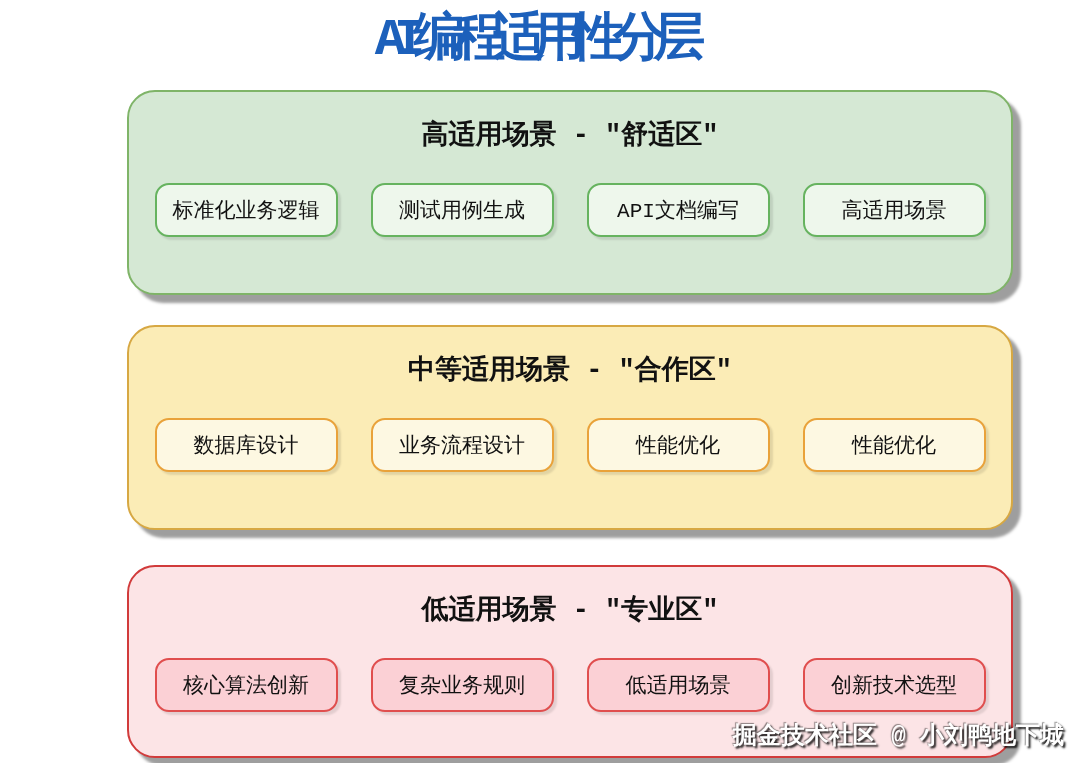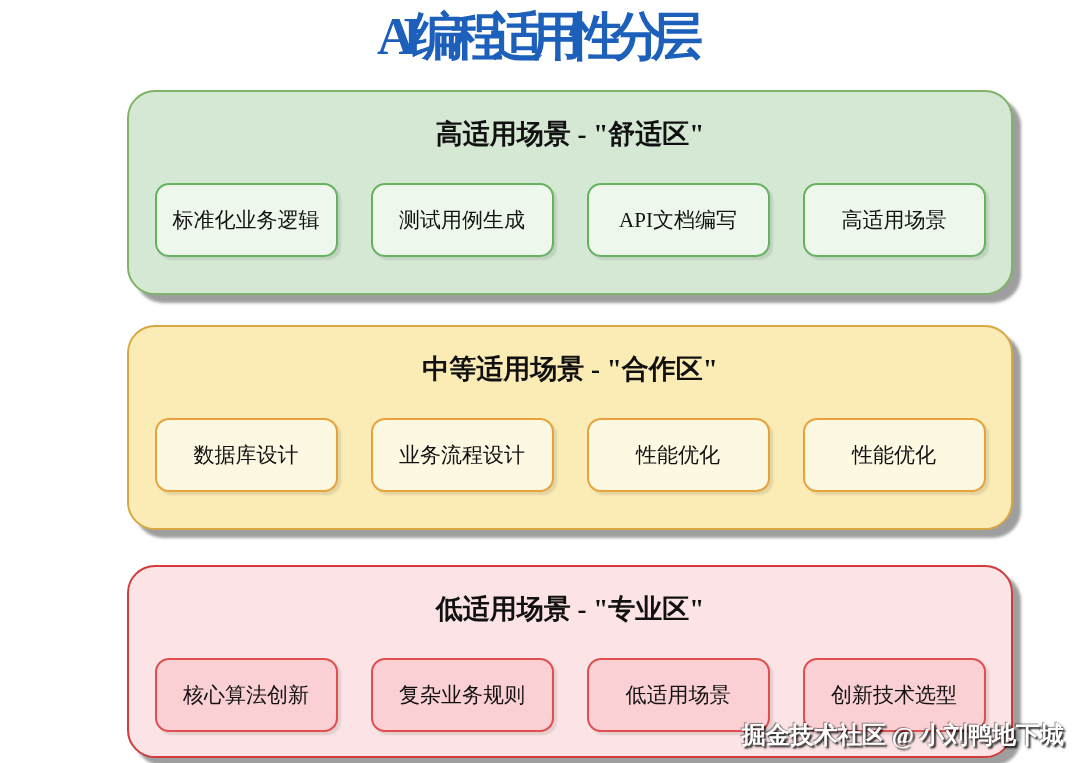--- a/index.html
+++ b/index.html
@@ -2,21 +2,21 @@
 <html><head>
 <meta charset="utf-8">
 <style>
   html, body { margin: 0; padding: 0; background: #ffffff; }
   .canvas {
     position: relative;
     width: 1080px;
     height: 763px;
     background: #ffffff;
     overflow: hidden;
-    font-family: Liberation Serif, serif;
+    font-family: Liberation Mono, monospace;
   }
   .title {
     position: absolute;
     top: 2px;
     left: 0;
     right: 0;
     text-align: center;
     font-size: 52px;
     font-weight: bold;
     color: #1c60bb;
@@ -45,21 +45,21 @@
     white-space: nowrap;
   }
   .items-row {
     display: flex;
     justify-content: center;
     gap: 33px;
     margin-top: 31px;
   }
   .item {
     width: 183px;
-    height: 74px;
+    height: 54px;
     box-sizing: border-box;
     border: 2px solid;
     border-radius: 14px;
     display: flex;
     align-items: center;
     justify-content: center;
     font-size: 21px;
     color: #111111;
     white-space: nowrap;
     box-shadow: 3px 3px 2px rgba(0,0,0,0.10);

